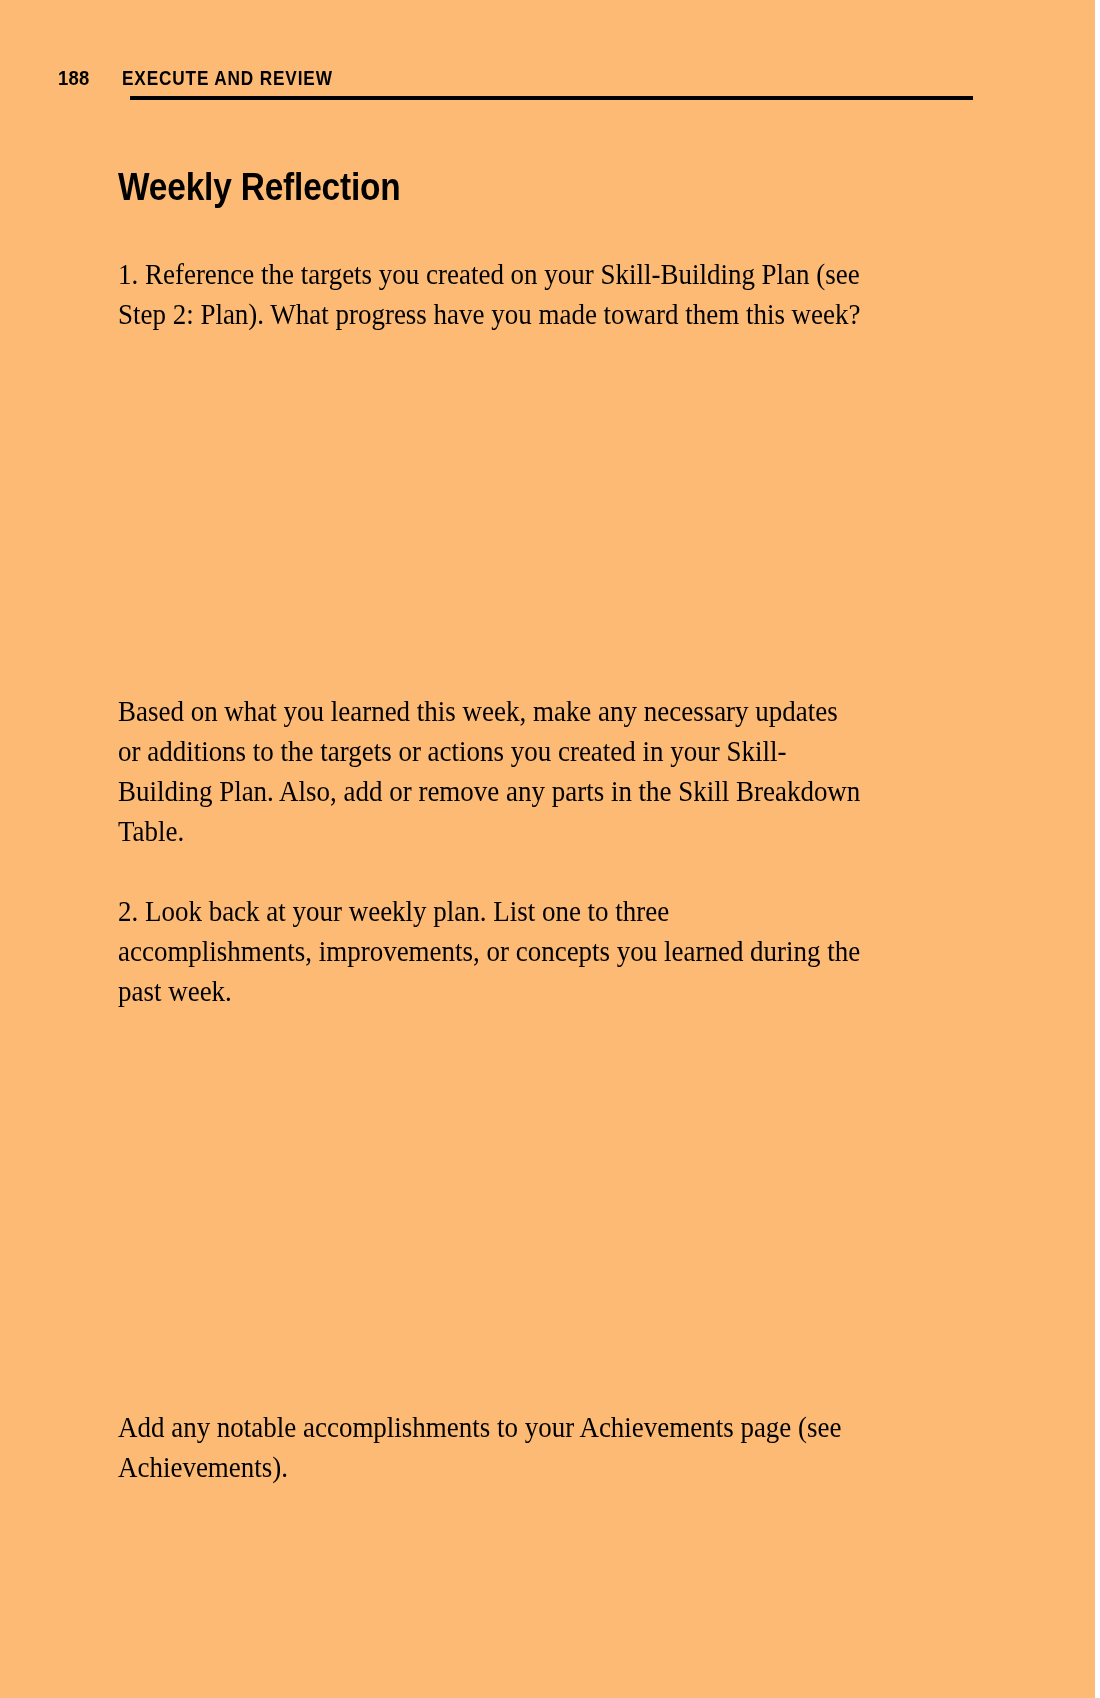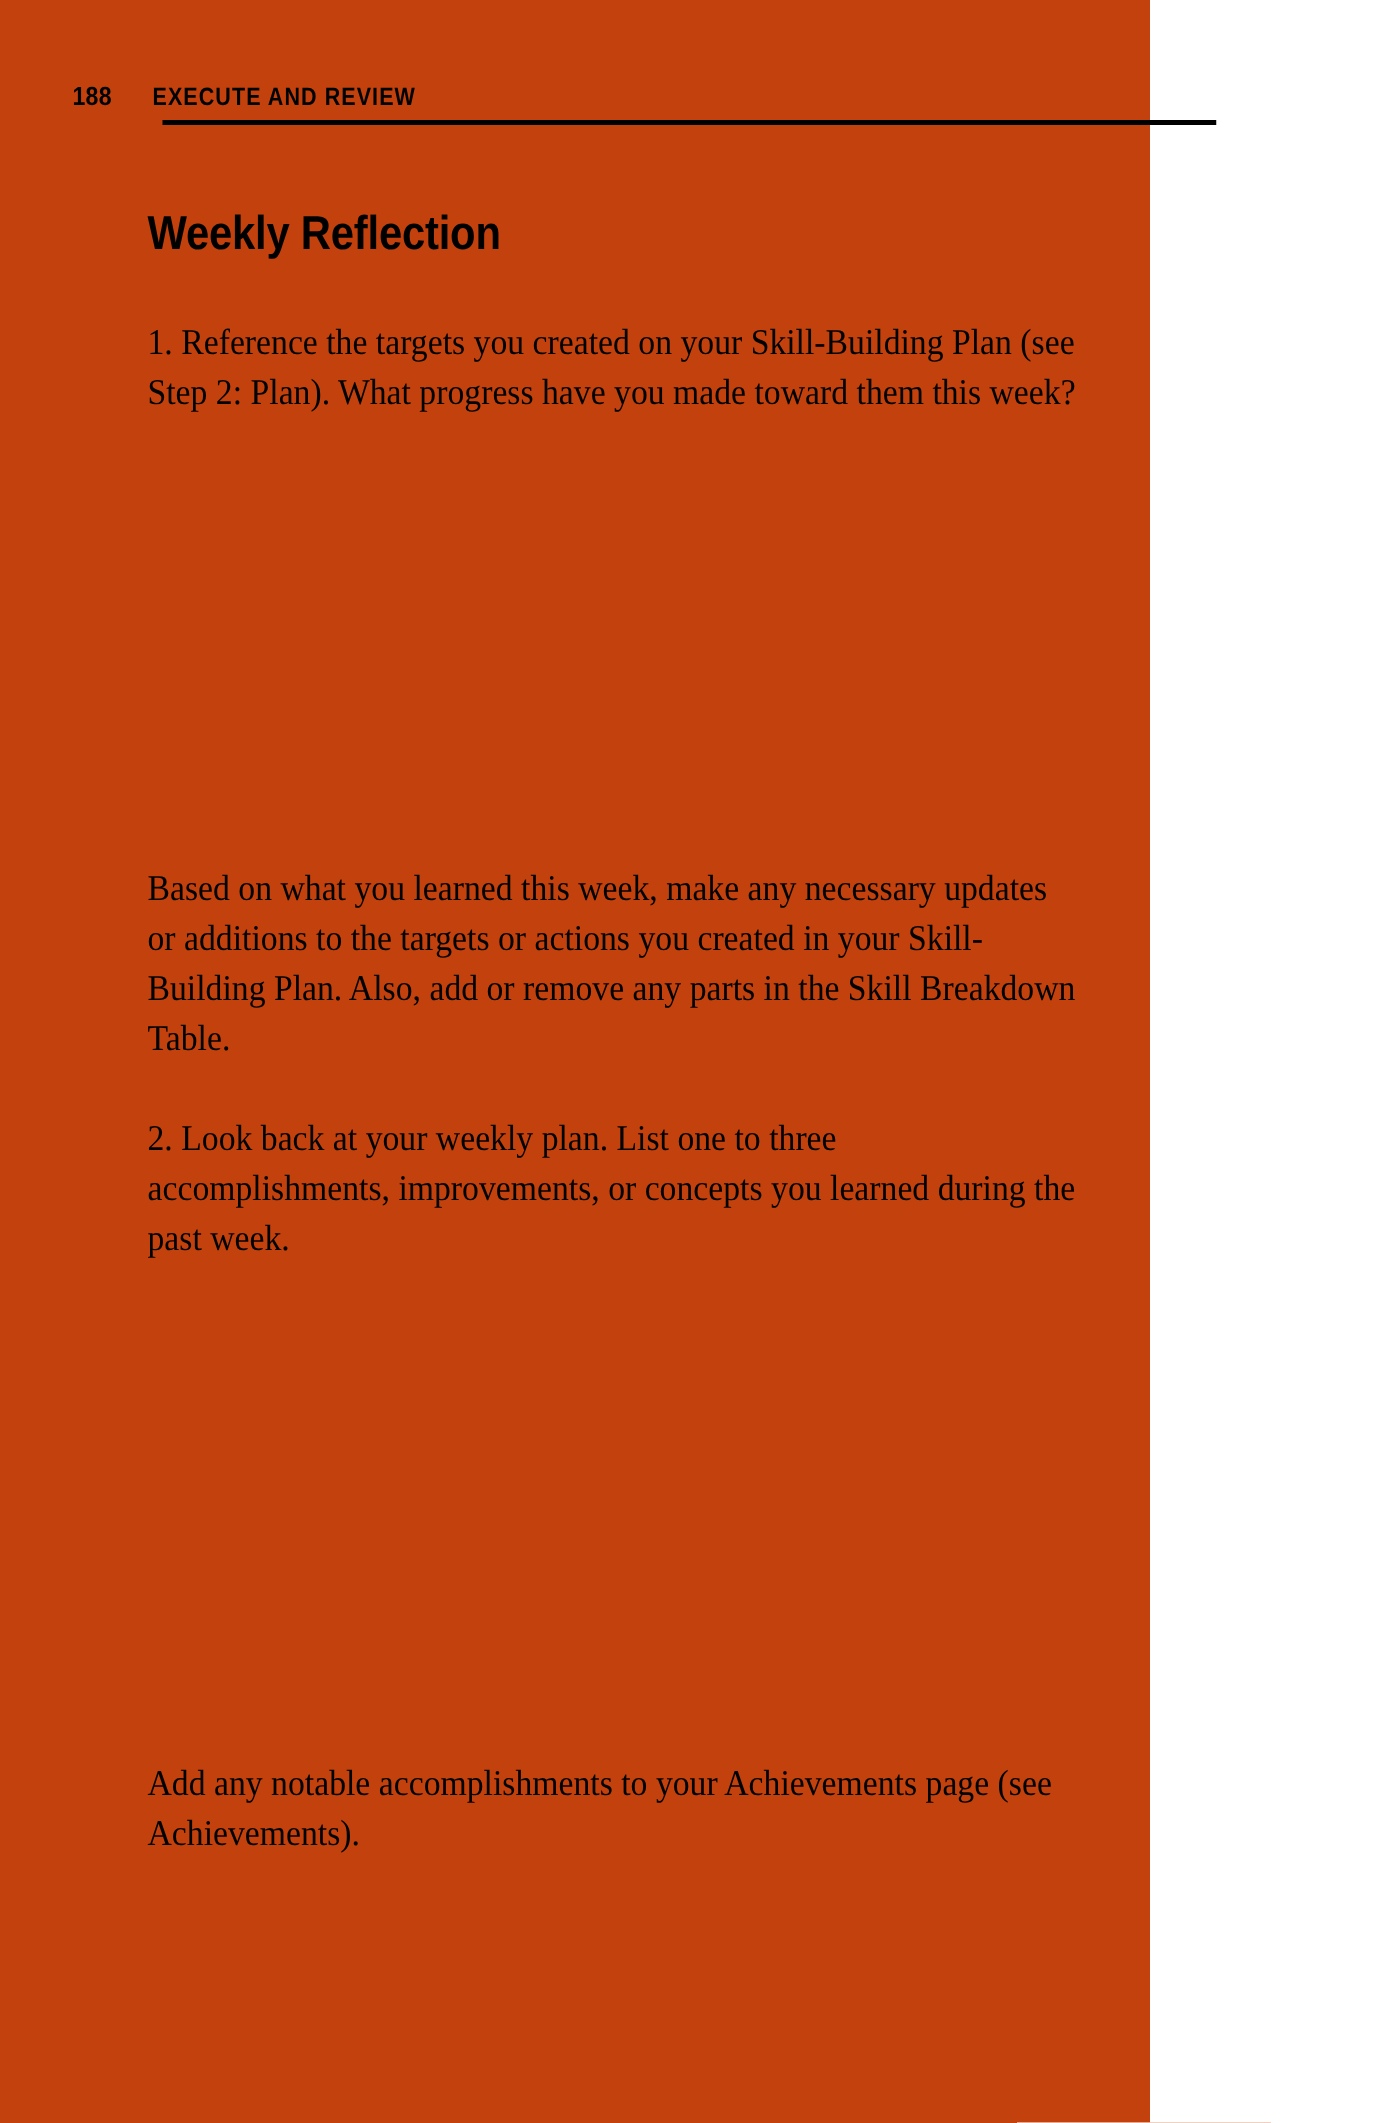--- a/index.html
+++ b/index.html
@@ -14,23 +14,23 @@
     position: relative;
     font-family: "Liberation Serif", "DejaVu Serif", serif;
     color: #000000;
     overflow: hidden;
   }
 
   .page {
     position: absolute;
     left: 0;
     top: 0;
-    width: 920px;
+    width: 1095px;
     height: 1698px;
-    background: #c2410c;
+    background: #fdba74;
   }
 
   
   .running-head {
     position: absolute;
     left: 58px;
     top: 62px;
     width: 920px;
     height: 40px;
   }

